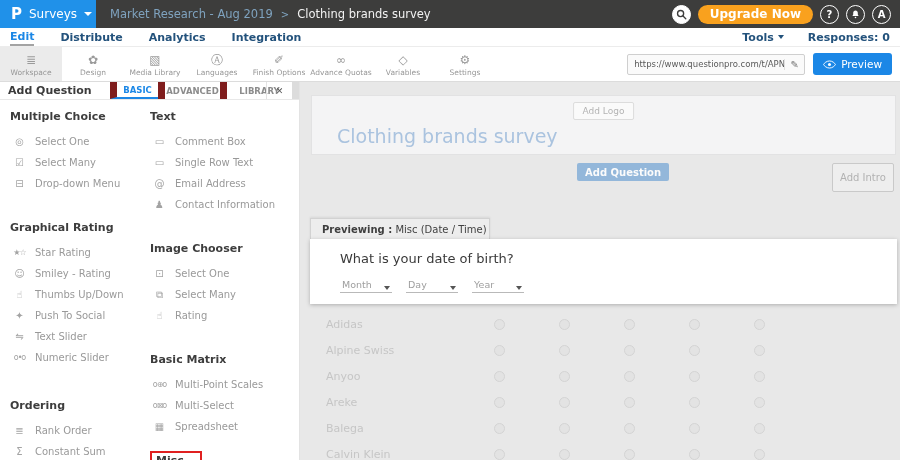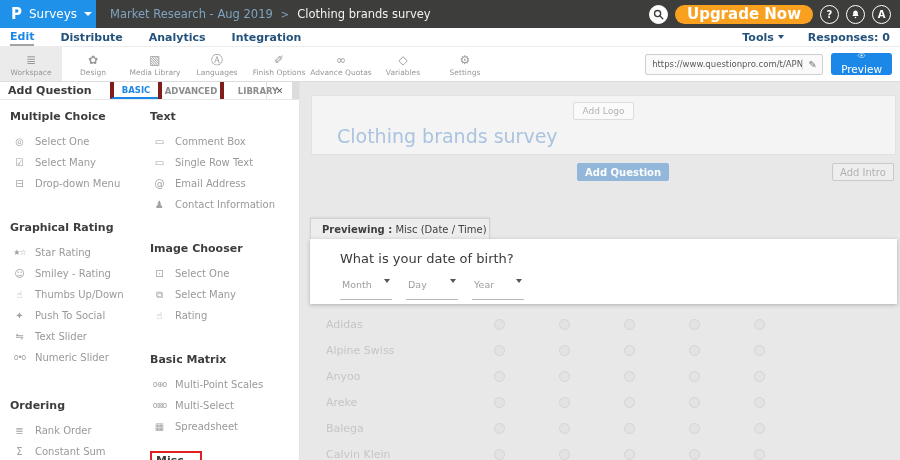--- a/index.html
+++ b/index.html
@@ -18,21 +18,21 @@
   .breadcrumb { display:flex; align-items:center; gap:8px; margin-left:14px; font-size:11.5px; }
   .bc-parent { color:#7fa3bf; }
   .bc-sep { color:#7fa3bf; font-size:10px; }
   .bc-current { color:#f2f2f2; }
   .topbar-right { margin-left:auto; display:flex; align-items:center; gap:7px; padding-right:9px; }
   .circle-icon { width:19px; height:19px; border-radius:50%; border:1.5px solid #fff;
     display:flex; align-items:center; justify-content:center; color:#fff;
     font-size:10px; font-weight:700; flex:0 0 auto; }
   .search-circle { background:#fff; border-color:#fff; }
   .upgrade-btn { height:19px; border-radius:10px; background:#f9a11e; color:#fff;
-    font-size:15px; font-weight:700; display:flex; align-items:center; padding:0 12px; }
+    font-size:12px; font-weight:700; display:flex; align-items:center; padding:0 12px; }
 
   
   .nav2 { position:absolute; left:0; top:28px; width:900px; height:19px; background:#fff;
     display:flex; align-items:stretch; border-bottom:1px solid #ececec; }
   .nav-tabs { display:flex; gap:26px; padding-left:10px; }
   .nav-tab { font-size:11px; font-weight:600; color:#23527c; display:flex; align-items:center; cursor:pointer; }
   .nav-tab.active { color:#1b87e6; border-bottom:2px solid #a3a3a3; }
   .nav-right { margin-left:auto; display:flex; gap:24px; align-items:center; padding-right:10px; }
   .nav-right .item { font-size:11px; font-weight:600; color:#23527c; display:flex; align-items:center; gap:4px; }
   .caret-down-dark { width:0; height:0; border-left:3.5px solid transparent;
@@ -47,30 +47,30 @@
   .tb-item.active { background:#ebebeb; }
   .tb-icon { font-size:12px; color:#9a9a9a; height:14px; line-height:14px; }
   .tb-label { font-size:7.5px; color:#979797; white-space:nowrap; }
   .toolbar-right { margin-left:auto; display:flex; align-items:center; gap:8px; padding-right:8px; }
   .url-box { width:178px; height:21px; background:#fafafa; border:1px solid #cfcfcf;
     border-radius:2px; display:flex; align-items:center; }
   .url-text { flex:1; font-size:8.5px; color:#5a5a5a; padding:0 4px 0 6px; white-space:nowrap;
     overflow:hidden; }
   .url-pencil { width:20px; text-align:center; color:#777; font-size:10px; border-left:1px solid #e0e0e0; }
   .preview-btn { height:22px; background:#1b87e6; border-radius:3px; color:#fff; font-size:10.5px;
-    display:flex; align-items:center; gap:5px; padding:0 10px; cursor:pointer;flex-direction:column; }
+    display:flex; align-items:center; gap:5px; padding:0 10px; cursor:pointer; }
 
   
   .panel { position:absolute; left:0; top:82px; width:300px; height:378px; background:#fff;
     border-right:1px solid #e3e3e3; }
   .panel-header { height:18px; display:flex; align-items:stretch; border-bottom:1px solid #e8e8e8; }
   .panel-title { width:110px; font-size:11px; font-weight:700; color:#3b3b3b;
     display:flex; align-items:center; padding-left:8px; }
   .ptab { display:flex; align-items:center; justify-content:center; font-size:8.5px; font-weight:700;
-    color:#8c8c8c; border-left:4px solid #7f1d1d; cursor:pointer; }
+    color:#8c8c8c; border-left:7px solid #7f1d1d; cursor:pointer; }
   .ptab.t0 { width:48px; } .ptab.t1 { width:62px; } .ptab.t2 { width:46px;padding-left:26px; }
   .ptab.active { color:#1b87e6; border-bottom:2px solid #1b87e6; }
   .panel-close { width:26px; display:flex; align-items:center; justify-content:center;
     font-size:9px; color:#555; border-left:1px solid #e3e3e3; cursor:pointer; }
   .panel-filler { flex:1; background:#dcdcdc; }
   .panel-cols { display:flex; }
   .pcol1 { width:148px; padding-left:10px; }
   .pcol2 { width:150px; padding-left:2px; }
   .psec { margin-top:27px; }
   .psec:first-child { margin-top:10px; }
@@ -92,33 +92,33 @@
   .main { position:absolute; left:300px; top:82px; width:600px; height:378px; background:#e8e8e8; }
   .header-card { position:absolute; left:11px; top:13px; width:585px; height:60px;
     background:#f4f4f5; border:1px solid #e2e2e3; }
   .add-logo { position:absolute; top:6px; left:50%; transform:translateX(-50%);
     border:1px solid #dcdcdc; background:#fafafa; color:#b3b3b3; font-size:9px;
     padding:3px 9px; border-radius:2px; cursor:pointer; white-space:nowrap; }
   .survey-title { position:absolute; left:25px; bottom:7px; font-size:19px; color:#aac3df; }
   .add-q-btn { position:absolute; left:277px; top:81px; height:18px; background:#93b7da;
     color:#fbfbfb; font-size:10px; font-weight:600; display:flex; align-items:center;
     padding:0 8px; border-radius:2px; cursor:pointer; }
-  .add-intro-btn { position:absolute; left:532px; top:81px; height:18px; border:1px solid #c9c9c9;
+  .add-intro-btn { position:absolute; left:532px; top:81px; height:29px; border:1px solid #c9c9c9;
     background:#eeeeee; color:#b2b2b2; font-size:10px; display:flex; align-items:center;
     padding:0 7px; border-radius:2px; cursor:pointer; }
   .preview-card { position:absolute; left:10px; top:136px; width:587px; }
   .preview-tab { display:inline-block; background:#ededed; border:1px solid #d2d2d2; border-bottom:none;
     padding:5px 2px 4px 11px; font-size:10px; color:#3f3f3f; box-shadow:0 -1px 2px rgba(0,0,0,.08); }
   .preview-tab .pv-label { font-weight:700; }
   .preview-body { background:#fff; height:65px; box-shadow:0 1px 4px rgba(0,0,0,.25);
     padding:12px 0 0 30px; position:relative; }
   .question-text { font-size:13px; color:#3a3a3a; }
   .date-row { display:flex; gap:14px; margin-top:13px; }
-  .dsel { width:52px; border-bottom:1px solid #b9b9b9; display:flex; align-items:flex-start;
-    justify-content:space-between; padding:0 2px 9px 2px; cursor:pointer; }
+  .dsel { width:52px; border-bottom:1px solid #b9b9b9; display:flex; align-items:flex-end;
+    justify-content:space-between; padding:0 2px 2px 2px; cursor:pointer; }
   .dsel-label { font-size:9.5px; color:#9e9e9e; }
   .dsel-caret { width:0; height:0; border-left:3.5px solid transparent; border-right:3.5px solid transparent;
     border-top:4.5px solid #555; }
   .matrix { position:absolute; left:0; top:223px; width:600px; bottom:0; padding-top:6px; }
   .mrow { height:26px; display:flex; align-items:center; }
   .mlabel { flex:0 0 167px; padding-left:26px; font-size:11px; color:#c6c6c6; }
   .mcell { width:65px; display:flex; align-items:center; justify-content:center; }
   .mradio { width:11px; height:11px; border-radius:50%; background:#e3e3e3;
     border:1px solid #d4d4d4; cursor:pointer; }
 </style>

